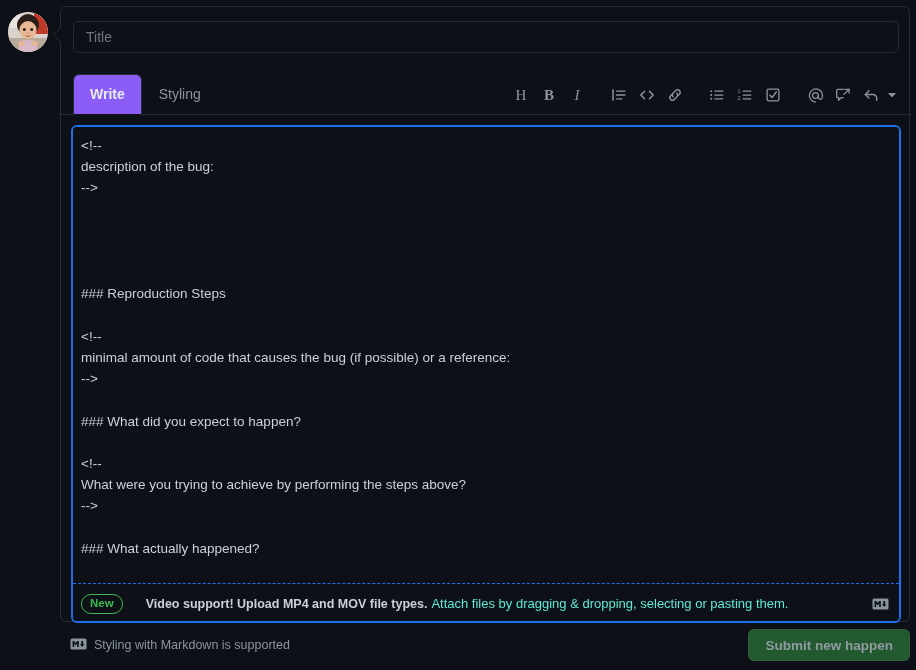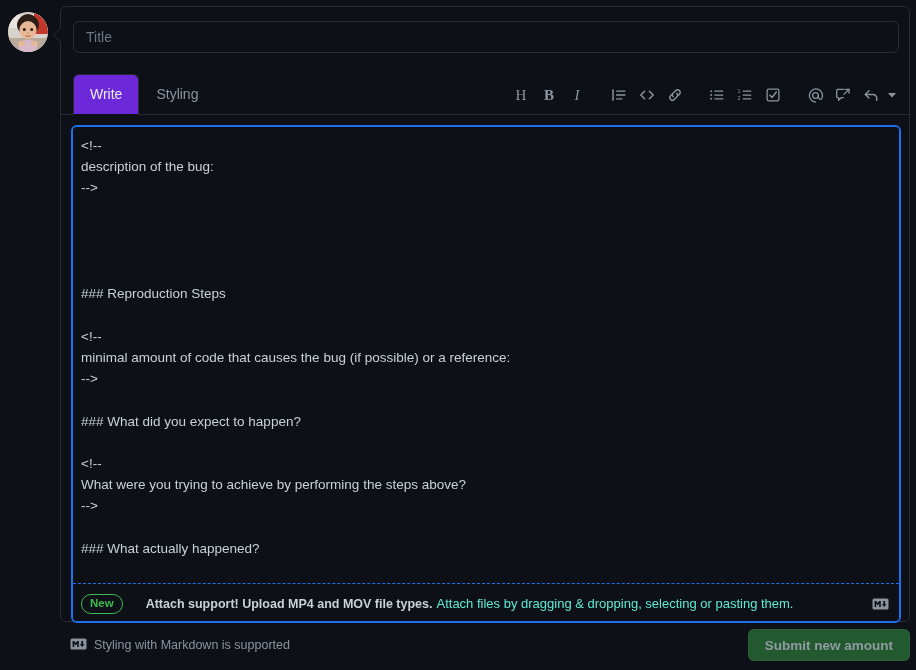--- a/index.html
+++ b/index.html
@@ -98,22 +98,22 @@
     color: #8b949e;
     cursor: pointer;
     border: 1px solid transparent;
     border-bottom: none;
     border-radius: 6px 6px 0 0;
     position: relative;
     line-height: 22px;
   }
   .tab.active {
     color: #e6edf3;
-    font-weight: normal;
-    background: #6d28d9;
+    font-weight: bold;
+    background: #8b5cf6;
     border-color: #272b33;
   }
   .tab.active::after {
     content: "";
     position: absolute;
     left: 0; right: 0; bottom: -1px;
     height: 1px;
     background: #0d1117;
   }
 
@@ -413,21 +413,21 @@
 &lt;!--
 What were you trying to achieve by performing the steps above?
 --&gt;
 
 ### What actually happened?
 
 &lt;!--</textarea>
       <div class="dropzone-line"></div>
       <div class="footer-note">
         <span class="badge-new">New</span>
-        <span class="note-strong">Attach support! Upload MP4 and MOV file types.</span>
+        <span class="note-strong">Video support! Upload MP4 and MOV file types.</span>
         <span class="note-dim">Attach files by dragging &amp; dropping, selecting or pasting them.</span>
         <span class="md-icon">
           <svg width="17" height="12" viewBox="0 0 17 12" fill="currentColor">
             <rect x="0.5" y="0.5" width="16" height="11" rx="1.6"></rect>
             <path d="M2.6 9V3h1.6l1.5 2 1.5-2h1.6v6H7.2V5.5L5.7 7.4 4.2 5.5V9z" fill="#0d1117"></path>
             <path d="M12.2 9L9.9 6.2h1.4V3h1.8v3.2h1.4z" fill="#0d1117"></path>
           </svg>
         </span>
       </div>
     </div>
@@ -438,16 +438,16 @@
     <div class="md-support">
       <span>
         <svg width="17" height="12" viewBox="0 0 17 12" fill="currentColor">
           <rect x="0.5" y="0.5" width="16" height="11" rx="1.6"></rect>
           <path d="M2.6 9V3h1.6l1.5 2 1.5-2h1.6v6H7.2V5.5L5.7 7.4 4.2 5.5V9z" fill="#0d1117"></path>
           <path d="M12.2 9L9.9 6.2h1.4V3h1.8v3.2h1.4z" fill="#0d1117"></path>
         </svg>
       </span>
       <span class="lbl">Styling with Markdown is supported</span>
     </div>
-    <button class="submit-btn">Submit new amount</button>
+    <button class="submit-btn">Submit new happen</button>
   </div>
 
 </div>
 
 </body></html>

